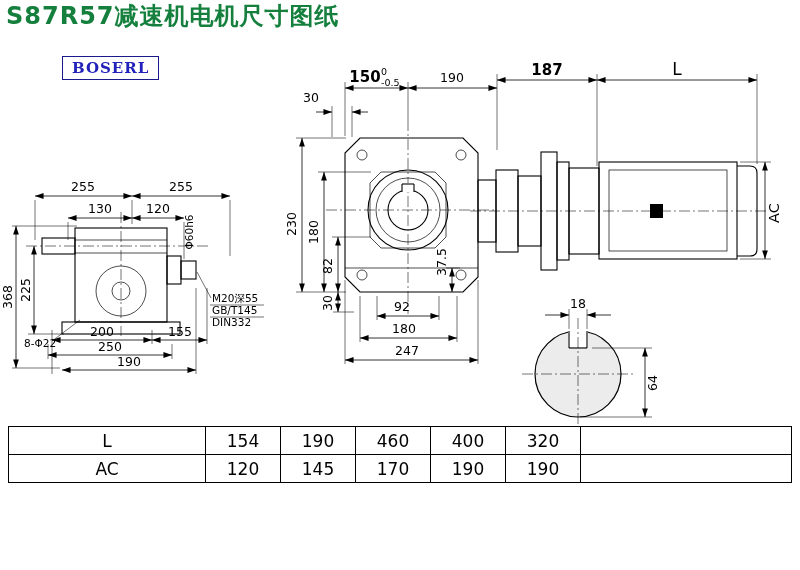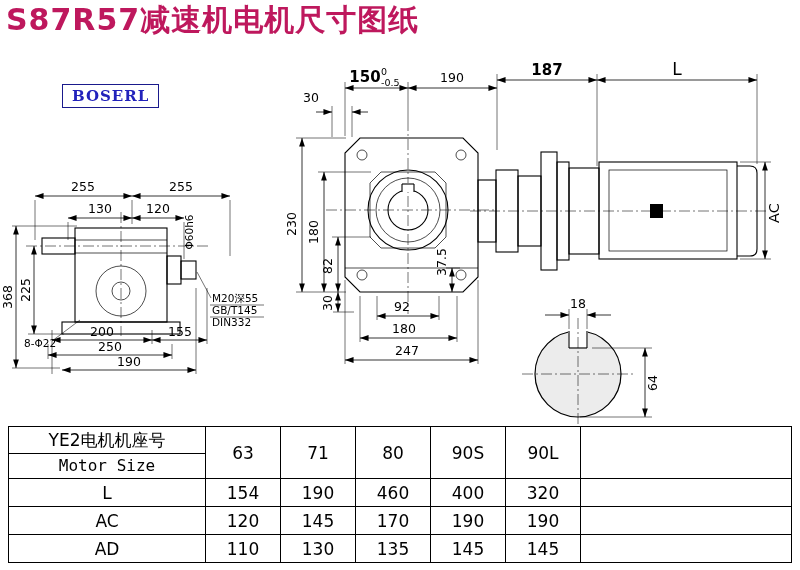--- a/index.html
+++ b/index.html
@@ -1,25 +1,25 @@
 <!DOCTYPE html>
 <html><head>
 <meta charset="utf-8">
 <style>
   * { margin:0; padding:0; box-sizing:border-box; }
   html,body { width:800px; height:570px; }
   body { position:relative; background:#ffffff; overflow:hidden;
          font-family:"DejaVu Sans", sans-serif; color:#000; }
 
-  .title { position:absolute; left:6px; top:0; font-size:30px; font-weight:bold;
-           color:#be185d; letter-spacing:1px; white-space:nowrap; }
+  .title { position:absolute; left:6px; top:0; font-size:24px; font-weight:bold;
+           color:#15803d; letter-spacing:1px; white-space:nowrap; }
 
   .logo { position:absolute; left:62px; top:56px; border:1px solid #1a1a8c;
           color:#2222bb; font-family:"DejaVu Serif", serif; font-weight:bold;
-          font-size:15px; padding:2px 9px; letter-spacing:1px; background:#fff;margin-top:28px; }
+          font-size:15px; padding:2px 9px; letter-spacing:1px; background:#fff; }
 
   svg.drawing { position:absolute; left:0; top:0; }
   .ol  { fill:none; stroke:#000; stroke-width:1.1; }
   .ol2 { fill:none; stroke:#000; stroke-width:0.7; }
   .dim { fill:none; stroke:#000; stroke-width:0.8; }
   .ext { fill:none; stroke:#000; stroke-width:0.55; }
   .cl  { fill:none; stroke:#000; stroke-width:0.55; stroke-dasharray:11 3 2 3; }
   svg text { font-size:12.5px; fill:#000; font-family:"DejaVu Sans", sans-serif; }
   svg text.small  { font-size:9.5px; }
   svg text.small2 { font-size:10.5px; }
@@ -239,53 +239,32 @@
   <colgroup>
     <col style="width:197px">
       <col style="width:75px">
       <col style="width:75px">
     <col style="width:75px">
       <col style="width:75px">
       <col style="width:75px">
       <col>
   </colgroup>
   <tbody>
-    <tr class="hdr">
-      <td>
-        <div class="cn">YE2电机机座号</div>
-        <div class="en">Motor Size</div>
-      </td>
-      <td>63</td>
-      <td>71</td>
-      <td>80</td>
-      <td>90S</td>
-      <td>90L</td>
-      <td></td>
-    </tr>
     <tr>
       <td>L</td>
       <td>154</td>
       <td>190</td>
       <td>460</td>
       <td>400</td>
       <td>320</td>
       <td></td>
     </tr>
     <tr>
       <td>AC</td>
       <td>120</td>
       <td>145</td>
       <td>170</td>
       <td>190</td>
       <td>190</td>
       <td></td>
     </tr>
-    <tr>
-      <td>AD</td>
-      <td>110</td>
-      <td>130</td>
-      <td>135</td>
-      <td>145</td>
-      <td>145</td>
-      <td></td>
-    </tr>
   </tbody>
 </table>
 
 </body></html>

